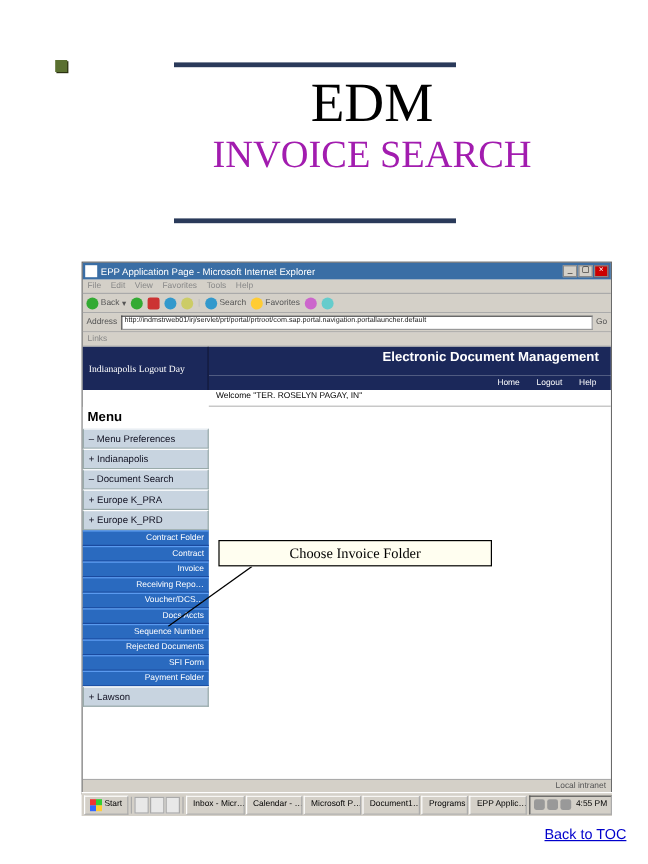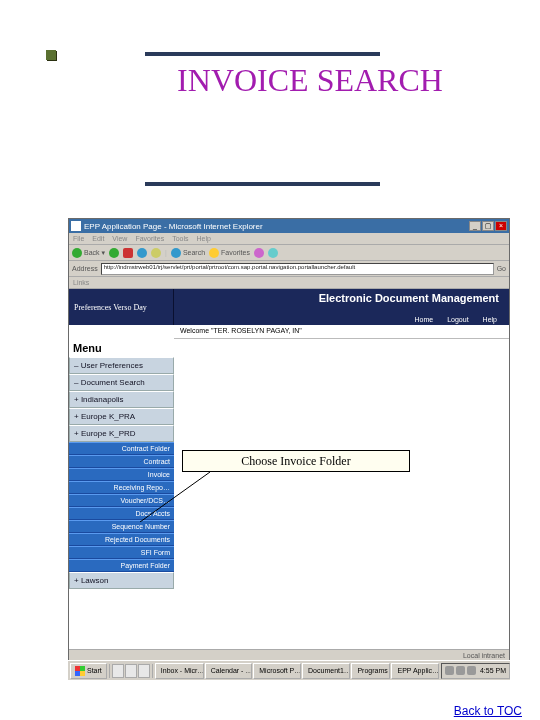--- a/index.html
+++ b/index.html
@@ -211,40 +211,41 @@
   }
   .taskbtn .tic { width:9px;height:9px;background:#8ac; }
   .tray {
     display:flex; align-items:center; gap:2px;
     border:1px inset #aaa; height:16px; padding:0 3px;
   }
   .trayico { width:9px;height:9px;background:#999; border-radius:2px;}
   .clock { font-size:7px; color:#000; padding-left:2px;}
   .back-link {
     position:absolute;
-    right:18px; bottom:2px;
+    right:18px; bottom:18px;
     font-family:Arial,sans-serif;
     font-size:12px;
     color:#0000cc;
     text-decoration:underline;
   }
   .statusbar {
     height:12px; background:#d4d0c8; border-top:1px solid #aaa;
     font-size:7px; color:#555; display:flex; align-items:center; padding:0 4px;
     justify-content:space-between;
   }
 </style>
 </head>
 <body>
 
 <div class="slide">
   <div class="bullet"></div>
   <div class="top-rule"></div>
 
   <div class="title-block">
+    <div class="title1">EDM</div>
     <div class="title2">INVOICE SEARCH</div>
   </div>
 
   <div class="mid-rule"></div>
 
   <div class="browser">
     <div class="titlebar">
       <span class="ticon"></span>
       <span>EPP Application Page - Microsoft Internet Explorer</span>
       <div class="wbuttons">
@@ -295,37 +296,37 @@
       <span>Address</span>
       <div class="addrbox">http://indmstrweb01/irj/servlet/prt/portal/prtroot/com.sap.portal.navigation.portallauncher.default</div>
       <span class="golabel">Go</span>
     </div>
     <div class="linksbar">
       <span>Links</span>
     </div>
 
     <div class="content">
       <div class="edm-header">
-        <div class="edm-left">Preferences Verso Day</div>
+        <div class="edm-left">Indianapolis Logout Day</div>
         <div class="edm-right">
           <div class="edm-title">Electronic Document Management</div>
           <div class="edm-links">
             <span>Home</span>
             <span>Logout</span>
             <span>Help</span>
           </div>
         </div>
       </div>
       <div class="welcome">Welcome "TER. ROSELYN PAGAY, IN"</div>
 
       <div class="sidebar">
         <div class="menu-title">Menu</div>
-        <div class="menu-grp">– User Preferences</div>
+        <div class="menu-grp">– Menu Preferences</div>
+        <div class="menu-grp">+ Indianapolis</div>
         <div class="menu-grp">– Document Search</div>
-        <div class="menu-grp">+ Indianapolis</div>
         <div class="menu-grp">+ Europe K_PRA</div>
         <div class="menu-grp">+ Europe K_PRD</div>
         <div class="menu-sub r">Contract Folder</div>
         <div class="menu-sub r">Contract</div>
         <div class="menu-sub r">Invoice</div>
         <div class="menu-sub r">Receiving Repo…</div>
         <div class="menu-sub r">Voucher/DCS…</div>
         <div class="menu-sub r">Docs Accts</div>
         <div class="menu-sub r">Sequence Number</div>
         <div class="menu-sub r">Rejected Documents</div>

